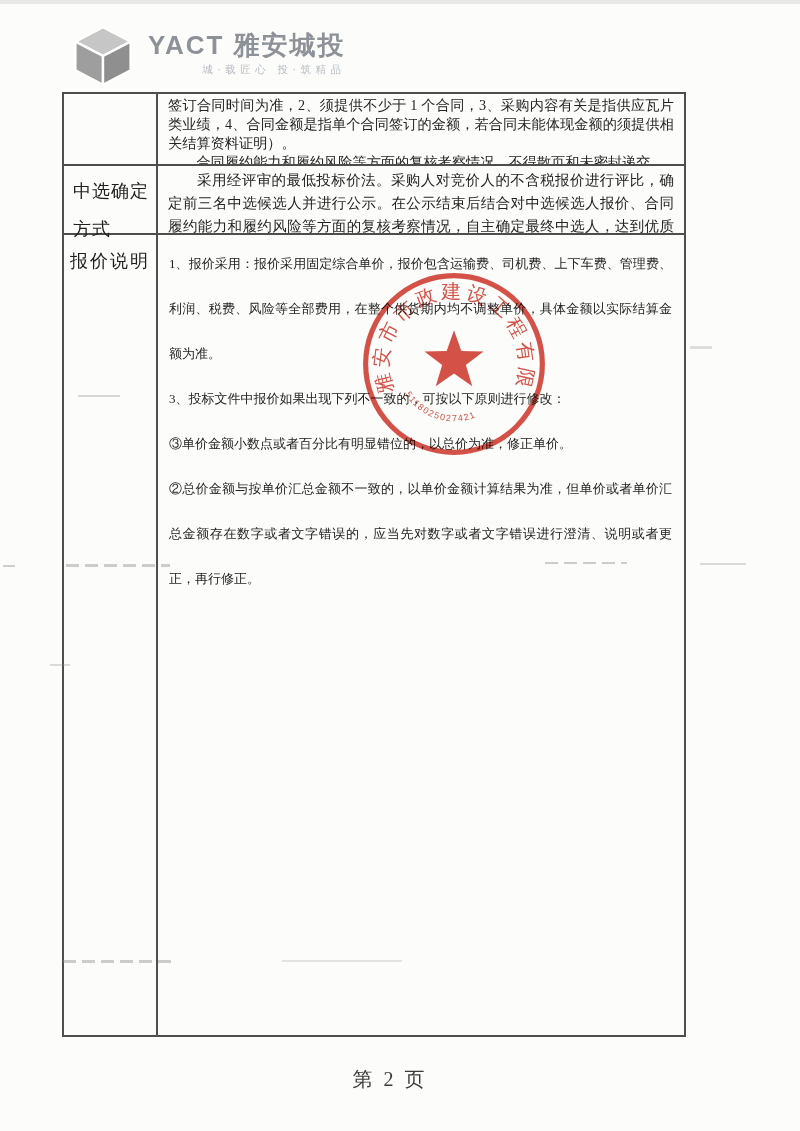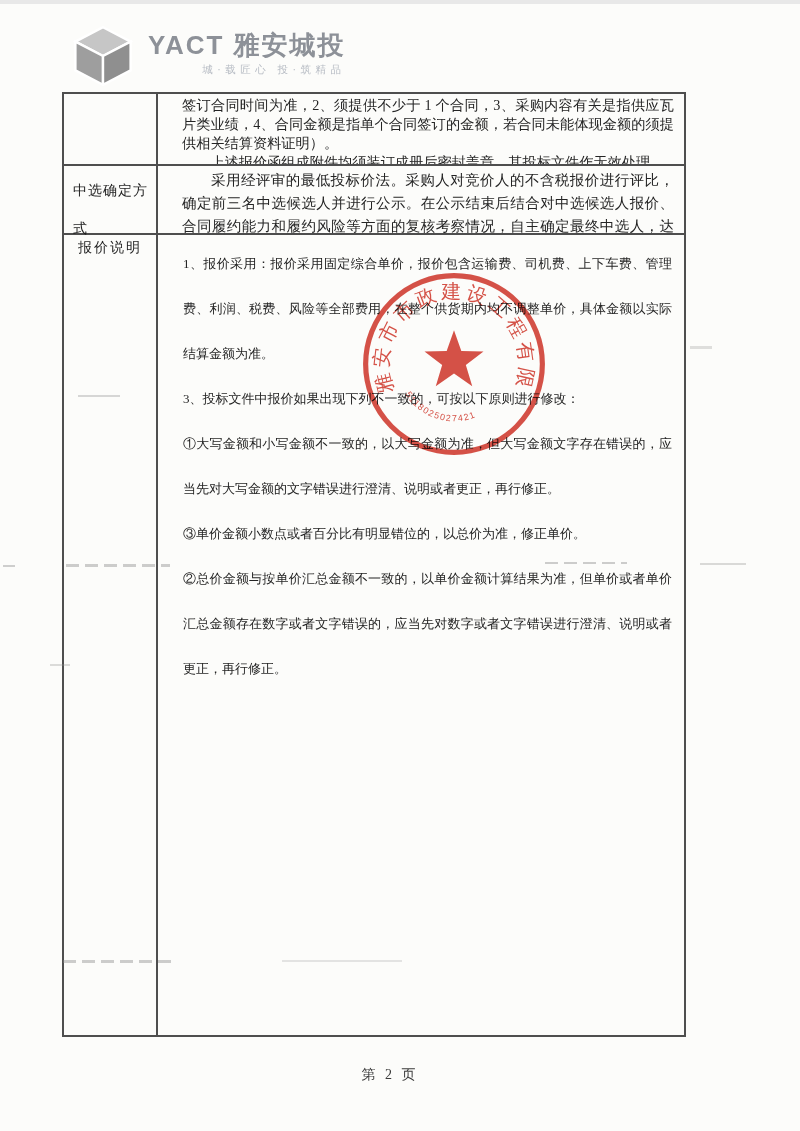--- a/index.html
+++ b/index.html
@@ -14,49 +14,49 @@
   .cube{width:66px;height:60px;}
   .brand-text{margin-left:12px;padding-top:4px;font-family:"Liberation Sans","DejaVu Sans",sans-serif;}
   .brand-name{font-size:26px;font-weight:700;color:#8d9198;letter-spacing:2px;line-height:30px;}
   .brand-tagline{margin-top:3px;font-size:10.5px;color:#b7bcc4;letter-spacing:4.5px;text-align:right;}
   
   .doc-table{
     position:absolute;left:62px;top:88px;width:624px;height:945px;
     border:2px solid #4e4e4e;box-sizing:border-box;
     display:flex;flex-direction:column;
   }
-  .t-row{display:flex;border-bottom:2px solid #4e4e4e;box-sizing:border-box;gap:14px;}
+  .t-row{display:flex;border-bottom:2px solid #4e4e4e;box-sizing:border-box;}
   .t-row:last-child{border-bottom:none;flex:1;}
   .row-1{height:72px;}
   .row-2{height:69px;}
   .label-cell{
     width:94px;flex:0 0 94px;border-right:2px solid #4e4e4e;box-sizing:border-box;
-    font-size:14px;color:#1f1f1f;
+    font-size:18px;color:#1f1f1f;
   }
   .label-mid{padding:6px 6px 0 9px;line-height:38px;letter-spacing:1px;}
-  .label-top{padding:4px 0 0 0;text-align:center;letter-spacing:2px;}
+  .label-top{padding:14px 0 0 0;text-align:center;letter-spacing:2px;}
   .content-cell{
     flex:1;padding:2px 10px 0 10px;box-sizing:border-box;overflow:hidden;
     text-align:justify;text-justify:inter-character;color:#242424;
   }
   .content-1{font-size:14.2px;line-height:19px;padding-top:2px;}
   .content-2{font-size:14.5px;line-height:23px;padding-top:3px;}
   .content-3{font-size:13px;line-height:45px;padding:6px 12px 0 11px;}
   .content-cell p{margin:0;}
   .indent-2{text-indent:2em;}
   .indent-3{text-indent:3em;}
   
   .stamp{
     position:absolute;left:360px;top:266px;width:188px;height:188px;
     opacity:.88;mix-blend-mode:multiply;pointer-events:none;z-index:5;
   }
   
   .footer{
     position:absolute;left:0;top:1062px;width:780px;text-align:center;
-    font-size:14px;color:#3a3a3a;letter-spacing:3px;
+    font-size:20px;color:#3a3a3a;letter-spacing:3px;
   }
   
   .art{position:absolute;background:#8f8f8f;opacity:.42;}
   .art.dash{background:repeating-linear-gradient(90deg,#8a8a8a 0 13px,rgba(0,0,0,0) 13px 19px);}
   .a1{left:3px;top:561px;width:12px;height:2px;}
   .a2{left:66px;top:560px;width:104px;height:3px;}
   .a3{left:545px;top:558px;width:82px;height:2px;}
   .a4{left:700px;top:559px;width:46px;height:2px;opacity:.32;}
   .a5{left:690px;top:342px;width:22px;height:3px;opacity:.28;}
   .a6{left:63px;top:956px;width:112px;height:3px;}
@@ -80,37 +80,36 @@
       <div class="brand-tagline">城·载匠心 投·筑精品</div>
     </div>
   </div>
 
   <div class="doc-table">
 
     <div class="t-row row-1">
       <div class="label-cell"></div>
       <div class="content-cell content-1">
         <p>签订合同时间为准，2、须提供不少于 1 个合同，3、采购内容有关是指供应瓦片类业绩，4、合同金额是指单个合同签订的金额，若合同未能体现金额的须提供相关结算资料证明）。</p>
-        <p class="indent-2">上述报价函组成附件均须装订成册后密封盖章，其投标文件作无效处理。</p>
+        <p class="indent-2">合同履约能力和履约风险等方面的复核考察情况，不得散页和未密封递交。</p>
       </div>
     </div>
 
     <div class="t-row row-2">
       <div class="label-cell label-mid">中选确定方式</div>
       <div class="content-cell content-2">
         <p class="indent-2">采用经评审的最低投标价法。采购人对竞价人的不含税报价进行评比，确定前三名中选候选人并进行公示。在公示结束后结合对中选候选人报价、合同履约能力和履约风险等方面的复核考察情况，自主确定最终中选人，达到优质采购的目的。</p>
       </div>
     </div>
 
     <div class="t-row">
       <div class="label-cell label-top">报价说明</div>
       <div class="content-cell content-3">
         <p>1、报价采用：报价采用固定综合单价，报价包含运输费、司机费、上下车费、管理费、利润、税费、风险等全部费用，在整个供货期内均不调整单价，具体金额以实际结算金额为准。</p>
         <p>3、投标文件中报价如果出现下列不一致的，可按以下原则进行修改：</p>
-        <p>①大写金额和小写金额不一致的，以大写金额为准，但大写金额文字存在错误的，应当先对大写金额的文字错误进行澄清、说明或者更正，再行修正。</p>
         <p>③单价金额小数点或者百分比有明显错位的，以总价为准，修正单价。</p>
         <p>②总价金额与按单价汇总金额不一致的，以单价金额计算结果为准，但单价或者单价汇总金额存在数字或者文字错误的，应当先对数字或者文字错误进行澄清、说明或者更正，再行修正。</p>
       </div>
     </div>
 
   </div>
 
   <div class="stamp">
     <svg viewBox="0 0 200 200" width="188" height="188">
       <defs>

